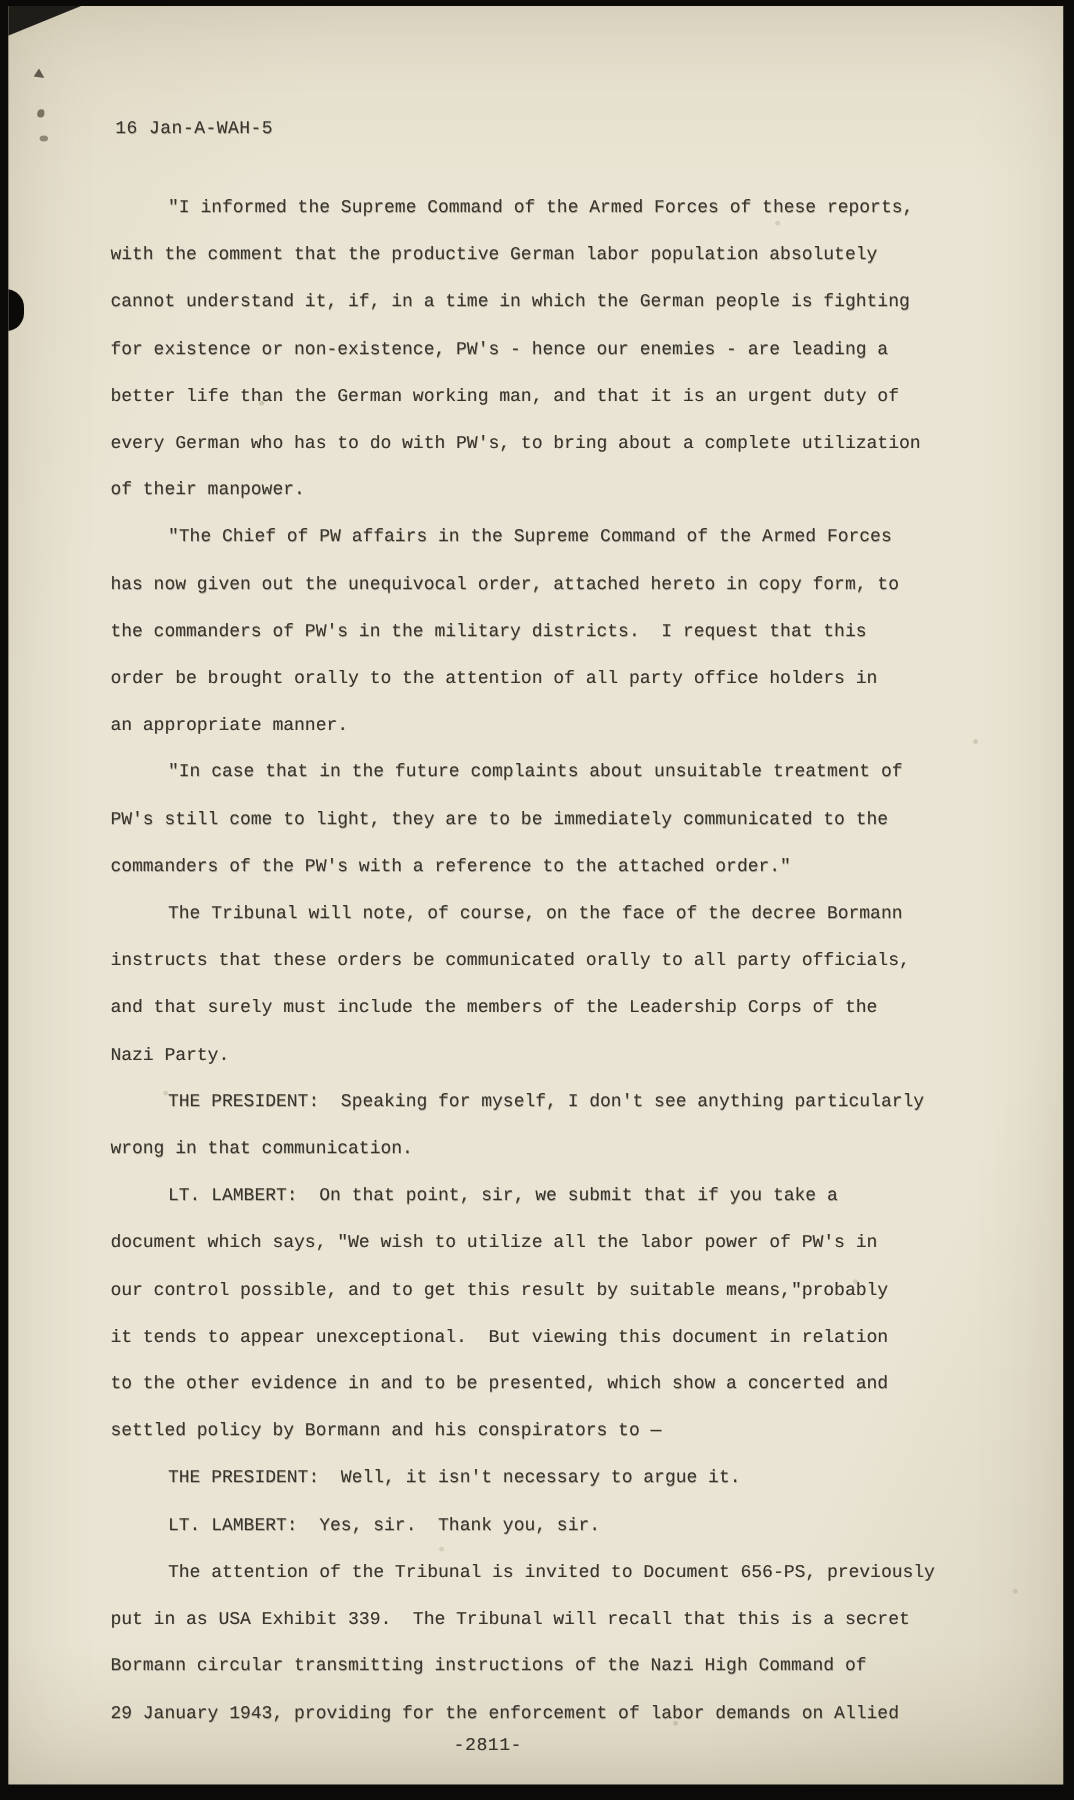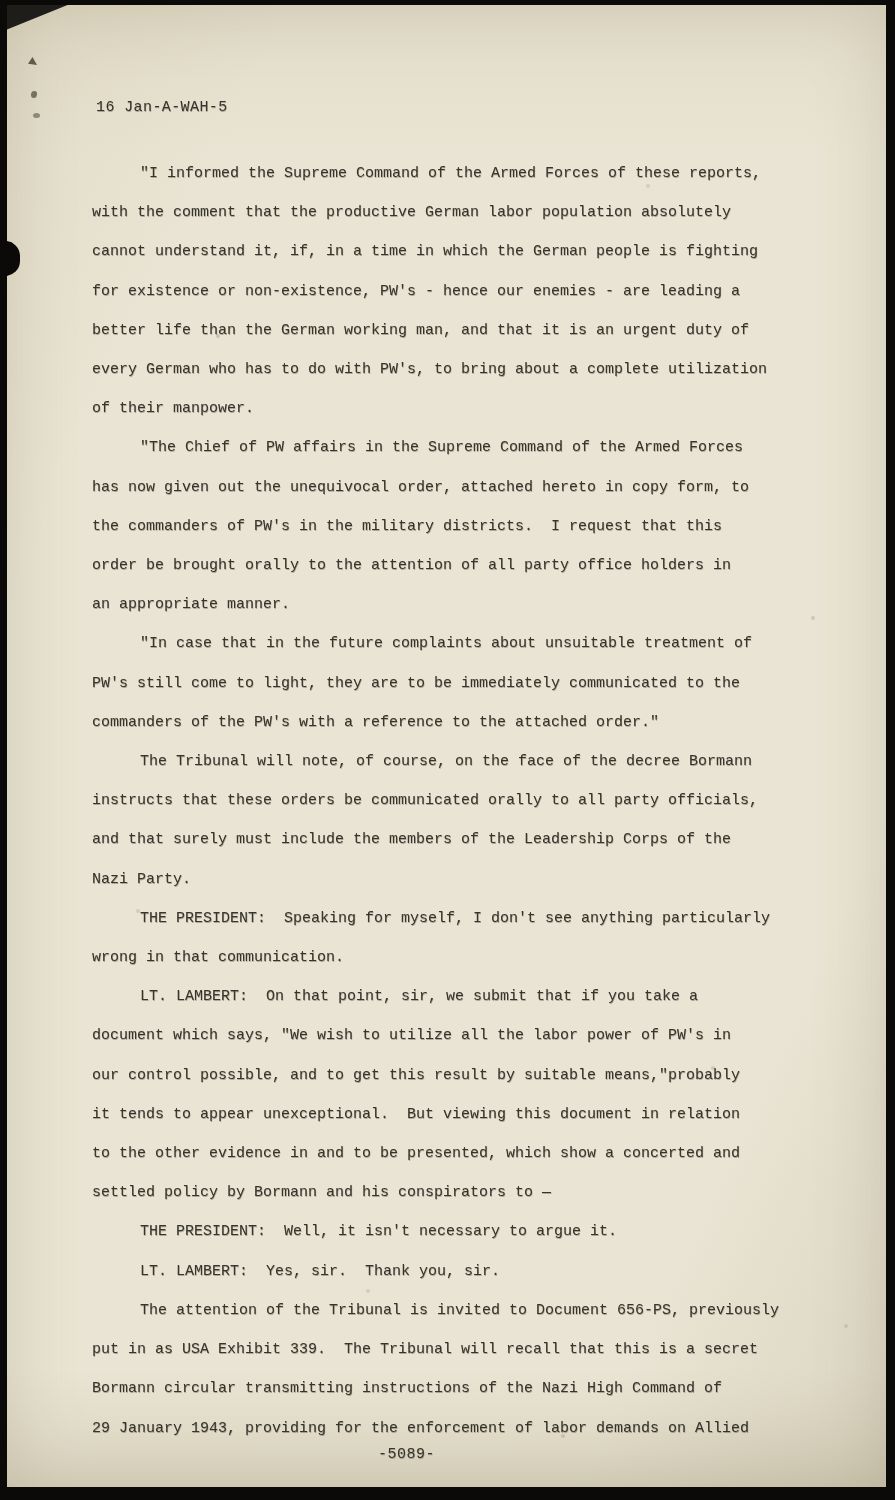--- a/index.html
+++ b/index.html
@@ -137,15 +137,15 @@
     <div class="punch-notch"></div>
     <div class="speck-a"></div>
     <div class="speck-b"></div>
     <div class="speck-c"></div>
     <div class="grain"></div>
 
     <div class="typewritten page-header">16 Jan-A-WAH-5</div>
 
     <div class="typewritten text-block"><div class="line indent">"I informed the Supreme Command of the Armed Forces of these reports,</div><div class="line">with the comment that the productive German labor population absolutely</div><div class="line">cannot understand it, if, in a time in which the German people is fighting</div><div class="line">for existence or non-existence, PW's - hence our enemies - are leading a</div><div class="line">better life than the German working man, and that it is an urgent duty of</div><div class="line">every German who has to do with PW's, to bring about a complete utilization</div><div class="line">of their manpower.</div><div class="line indent">"The Chief of PW affairs in the Supreme Command of the Armed Forces</div><div class="line">has now given out the unequivocal order, attached hereto in copy form, to</div><div class="line">the commanders of PW's in the military districts.  I request that this</div><div class="line">order be brought orally to the attention of all party office holders in</div><div class="line">an appropriate manner.</div><div class="line indent">"In case that in the future complaints about unsuitable treatment of</div><div class="line">PW's still come to light, they are to be immediately communicated to the</div><div class="line">commanders of the PW's with a reference to the attached order."</div><div class="line indent">The Tribunal will note, of course, on the face of the decree Bormann</div><div class="line">instructs that these orders be communicated orally to all party officials,</div><div class="line">and that surely must include the members of the Leadership Corps of the</div><div class="line">Nazi Party.</div><div class="line indent">THE PRESIDENT:  Speaking for myself, I don't see anything particularly</div><div class="line">wrong in that communication.</div><div class="line indent">LT. LAMBERT:  On that point, sir, we submit that if you take a</div><div class="line">document which says, "We wish to utilize all the labor power of PW's in</div><div class="line">our control possible, and to get this result by suitable means,"probably</div><div class="line">it tends to appear unexceptional.  But viewing this document in relation</div><div class="line">to the other evidence in and to be presented, which show a concerted and</div><div class="line">settled policy by Bormann and his conspirators to —</div><div class="line indent">THE PRESIDENT:  Well, it isn't necessary to argue it.</div><div class="line indent">LT. LAMBERT:  Yes, sir.  Thank you, sir.</div><div class="line indent">The attention of the Tribunal is invited to Document 656-PS, previously</div><div class="line">put in as USA Exhibit 339.  The Tribunal will recall that this is a secret</div><div class="line">Bormann circular transmitting instructions of the Nazi High Command of</div><div class="line">29 January 1943, providing for the enforcement of labor demands on Allied</div></div>
 
-    <div class="typewritten page-number">-5089-</div>
+    <div class="typewritten page-number">-2811-</div>
   </div>
 </div>
 
 </body></html>

